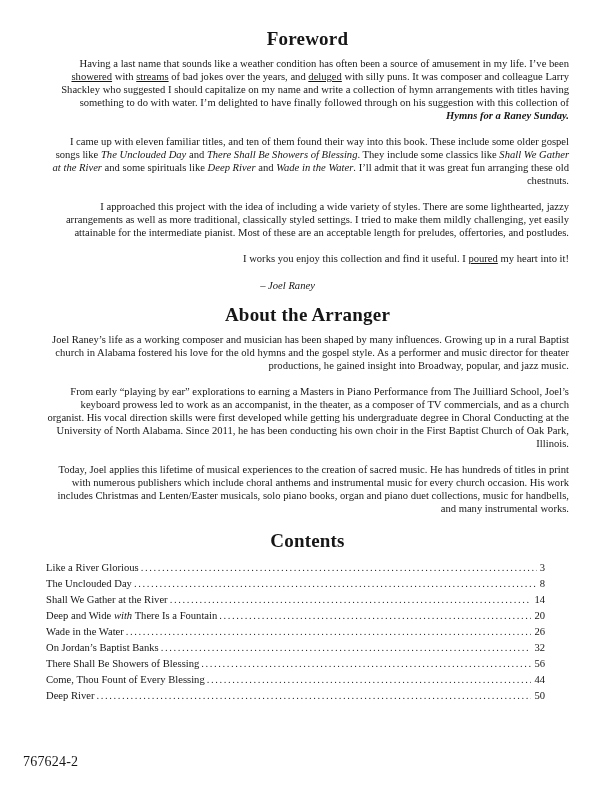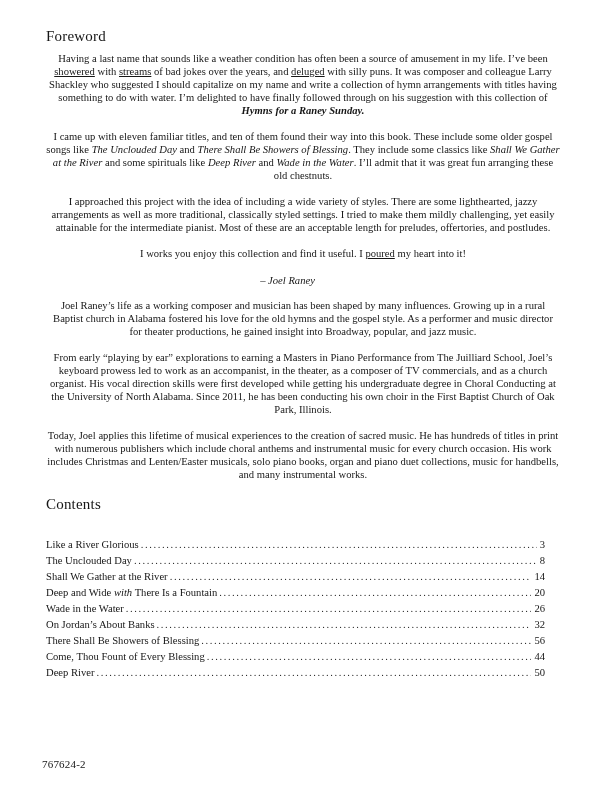--- a/index.html
+++ b/index.html
@@ -12,31 +12,32 @@
     color: #161616;
     overflow: hidden;
   }
   .content {
     position: absolute;
     left: 46px;
     top: 28px;
     width: 523px;
   }
   .heading {
-    font-size: 15px;
-    font-weight: normal;
+    font-size: 19px;
+    font-weight: bold;
+    text-align: center;
     margin: 0 0 7px 0;
     letter-spacing: 0.2px;
   }
-  .heading.contents-h { margin: 15px 0 26px 0; }
+  .heading.contents-h { margin: 15px 0 10px 0; }
   p.body {
     font-size: 10.6px;
     line-height: 13px;
-    margin: 0 9px 13px 0;
-    text-align: center;
+    margin: 0 0 13px 0;
+    text-align: right;
   }
   .signature {
     font-size: 10.6px;
     line-height: 13px;
     font-style: italic;
     text-align: center;
     padding-right: 40px;
     margin: 14px 0 12px 0;
     font-family: Liberation Serif, serif;
   }
@@ -57,39 +58,40 @@
     white-space: nowrap;
     margin: 0 3px 0 2px;
   }
   .toc-dots::after {
     content: "..................................................................................................................................................................................";
     letter-spacing: 1.6px;
   }
   .toc-page { white-space: nowrap; }
   .footer {
     position: absolute;
-    left: 42px;
+    left: 23px;
     bottom: 22px;
-    font-size: 11px;
+    font-size: 14px;
     letter-spacing: 0.2px;
   }
 </style>
 </head>
 <body>
 
 <div class="page">
   <div class="content">
 
     <h1 class="heading">Foreword</h1>
     <p class="body"><span>Having a last name that sounds like a weather condition has often been a source of amusement in my life. I’ve been </span><span class="u">showered</span><span> with </span><span class="u">streams</span><span> of bad jokes over the years, and </span><span class="u">deluged</span><span> with silly puns. It was composer and colleague Larry Shackley who suggested I should capitalize on my name and write a collection of hymn arrangements with titles having something to do with water. I’m delighted to have finally followed through on his suggestion with this collection of </span><span class="i b">Hymns for a Raney Sunday.</span></p>
     <p class="body"><span>I came up with eleven familiar titles, and ten of them found their way into this book. These include some older gospel songs like </span><span class="i">The Unclouded Day</span><span> and </span><span class="i">There Shall Be Showers of Blessing</span><span>. They include some classics like </span><span class="i">Shall We Gather at the River</span><span> and some spirituals like </span><span class="i">Deep River</span><span> and </span><span class="i">Wade in the Water</span><span>. I’ll admit that it was great fun arranging these old chestnuts.</span></p>
     <p class="body"><span>I approached this project with the idea of including a wide variety of styles. There are some lighthearted, jazzy arrangements as well as more traditional, classically styled settings. I tried to make them mildly challenging, yet easily attainable for the intermediate pianist. Most of these are an acceptable length for preludes, offertories, and postludes.</span></p>
     <p class="body"><span>I works you enjoy this collection and find it useful. I </span><span class="u">poured</span><span> my heart into it!</span></p>
     <p class="signature">– Joel Raney</p>
 
+    <h1 class="heading">About the Arranger</h1>
     <p class="body"><span>Joel Raney’s life as a working composer and musician has been shaped by many influences. Growing up in a rural Baptist church in Alabama fostered his love for the old hymns and the gospel style. As a performer and music director for theater productions, he gained insight into Broadway, popular, and jazz music.</span></p>
     <p class="body"><span>From early “playing by ear” explorations to earning a Masters in Piano Performance from The Juilliard School, Joel’s keyboard prowess led to work as an accompanist, in the theater, as a composer of TV commercials, and as a church organist. His vocal direction skills were first developed while getting his undergraduate degree in Choral Conducting at the University of North Alabama. Since 2011, he has been conducting his own choir in the First Baptist Church of Oak Park, Illinois.</span></p>
     <p class="body"><span>Today, Joel applies this lifetime of musical experiences to the creation of sacred music. He has hundreds of titles in print with numerous publishers which include choral anthems and instrumental music for every church occasion. His work includes Christmas and Lenten/Easter musicals, solo piano books, organ and piano duet collections, music for handbells, and many instrumental works.</span></p>
 
     <h1 class="heading contents-h">Contents</h1>
     <div class="toc">
       <div class="toc-row">
         <span class="toc-title"><span>Like a River Glorious</span></span>
         <span class="toc-dots"></span>
         <span class="toc-page">3</span>
@@ -108,21 +110,21 @@
         <span class="toc-title"><span>Deep and Wide </span><span class="i">with</span><span> There Is a Fountain</span></span>
         <span class="toc-dots"></span>
         <span class="toc-page">20</span>
       </div>
       <div class="toc-row">
         <span class="toc-title"><span>Wade in the Water </span></span>
         <span class="toc-dots"></span>
         <span class="toc-page">26</span>
       </div>
       <div class="toc-row">
-        <span class="toc-title"><span>On Jordan’s About Banks</span></span>
+        <span class="toc-title"><span>On Jordan’s Baptist Banks</span></span>
         <span class="toc-dots"></span>
         <span class="toc-page">32</span>
       </div>
       <div class="toc-row">
         <span class="toc-title"><span>There Shall Be Showers of Blessing</span></span>
         <span class="toc-dots"></span>
         <span class="toc-page">56</span>
       </div>
       <div class="toc-row">
         <span class="toc-title"><span>Come, Thou Fount of Every Blessing</span></span>

